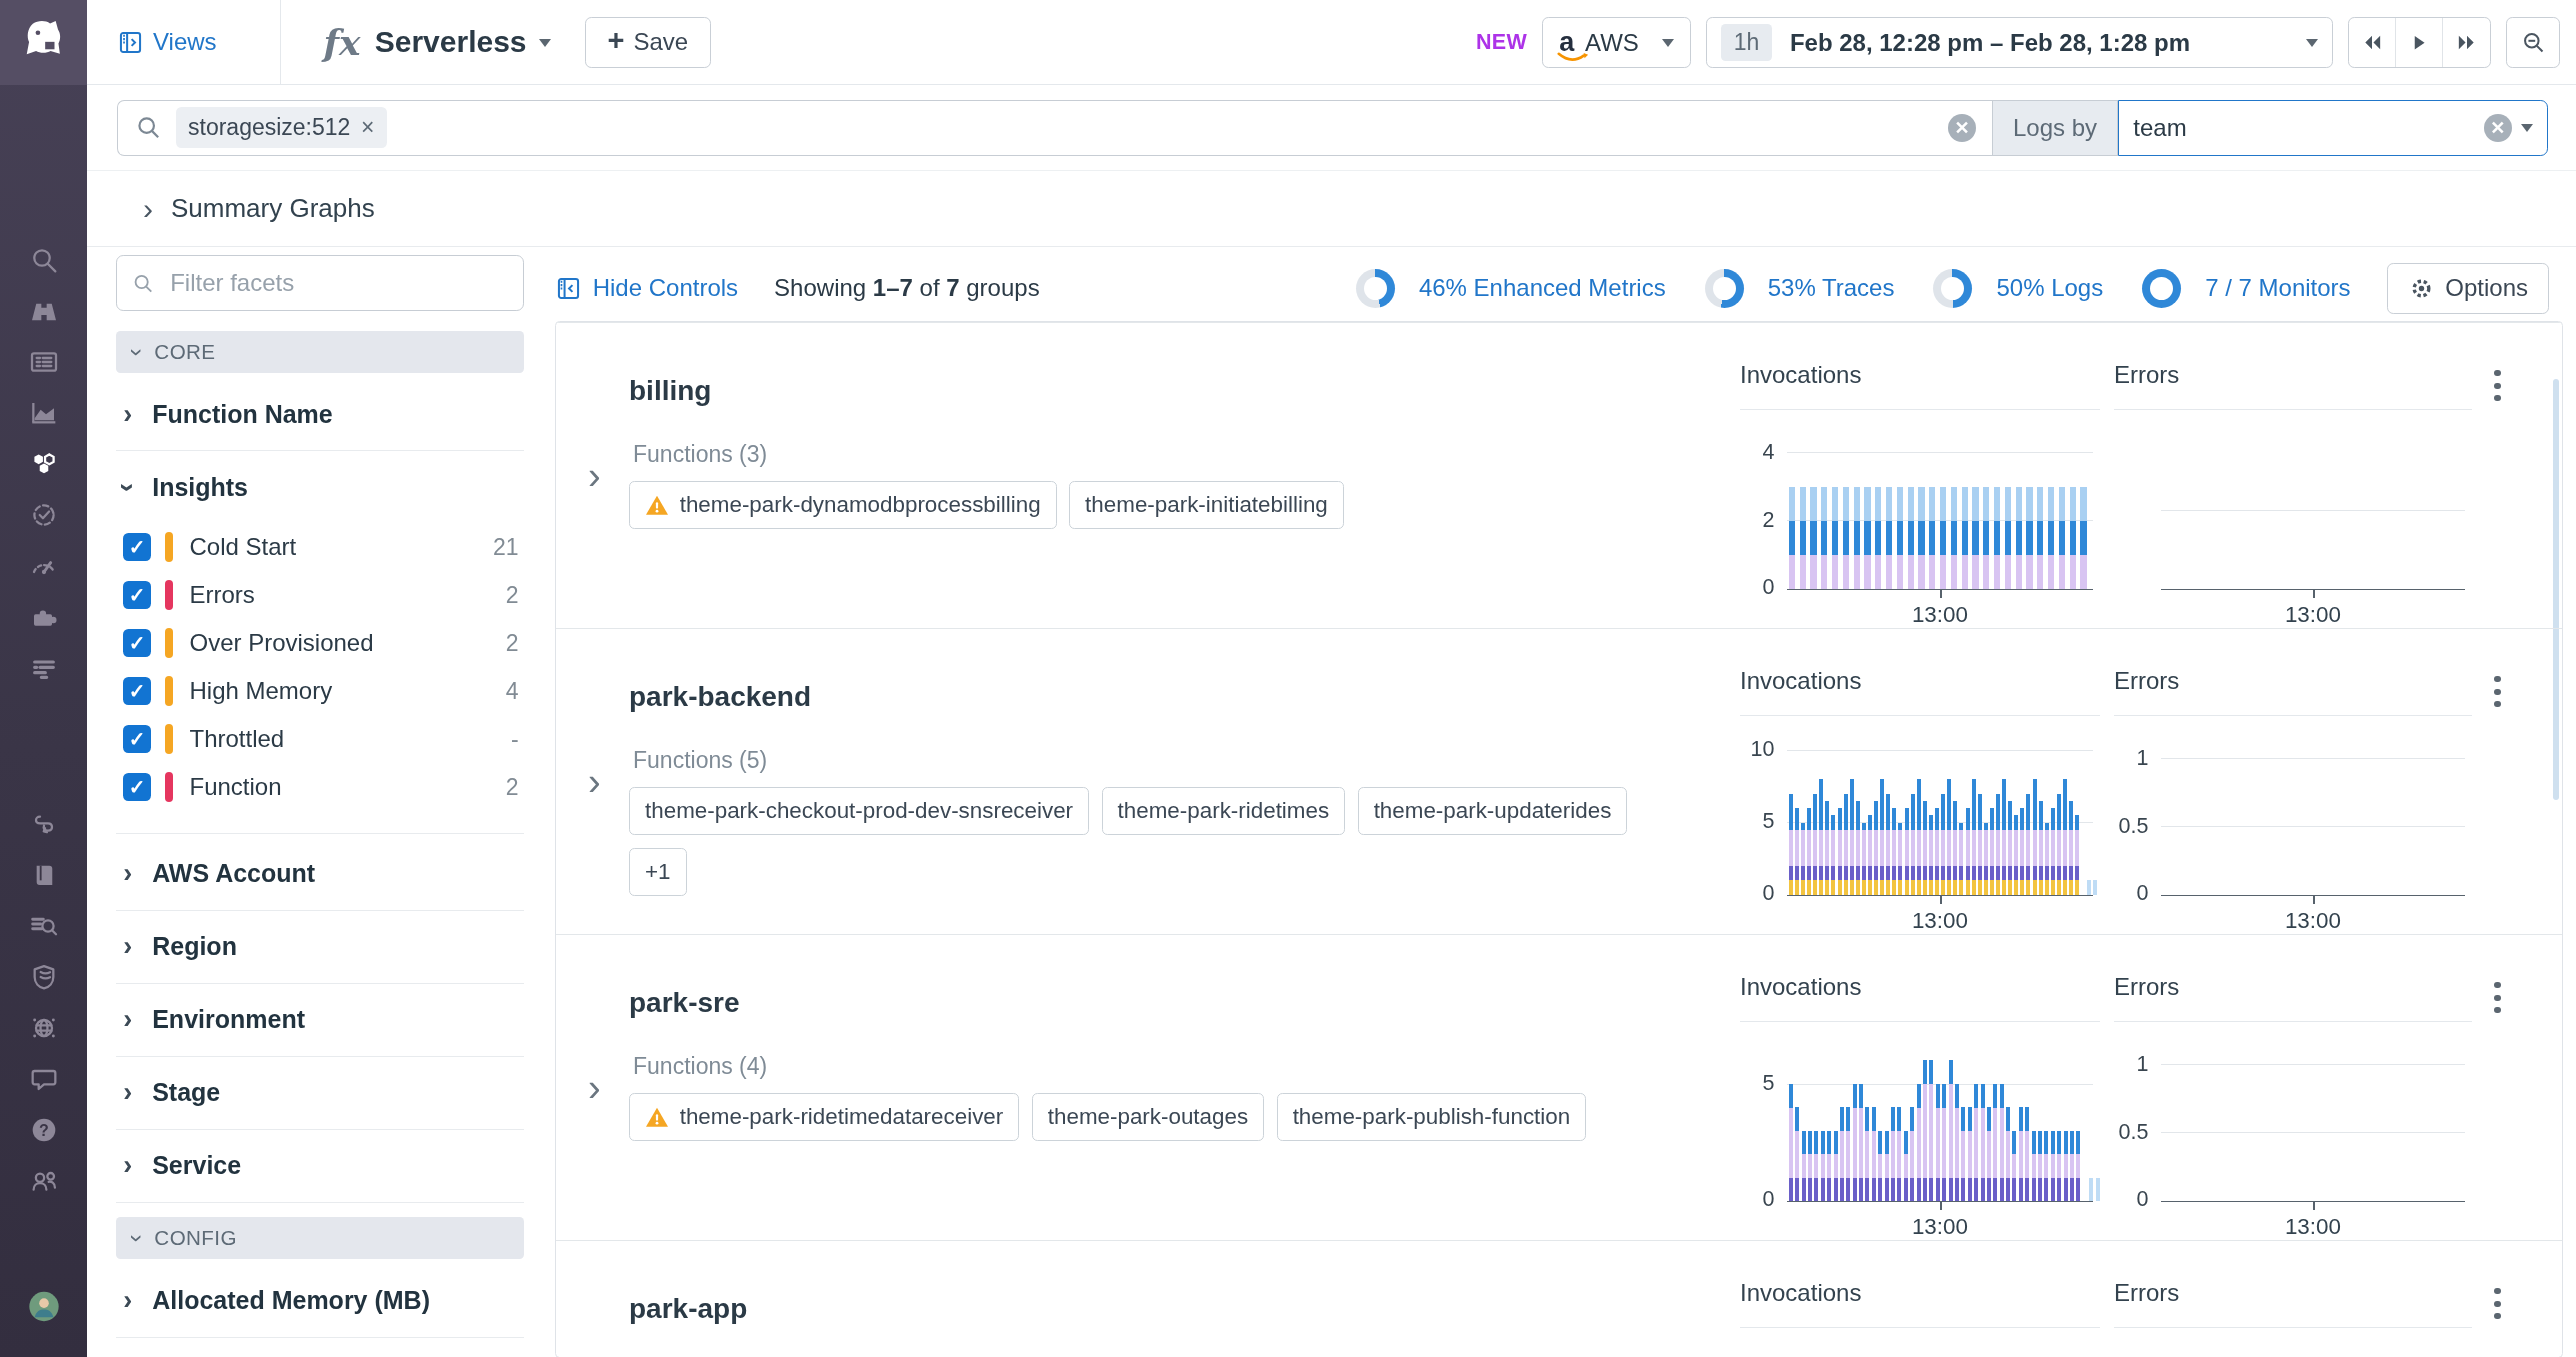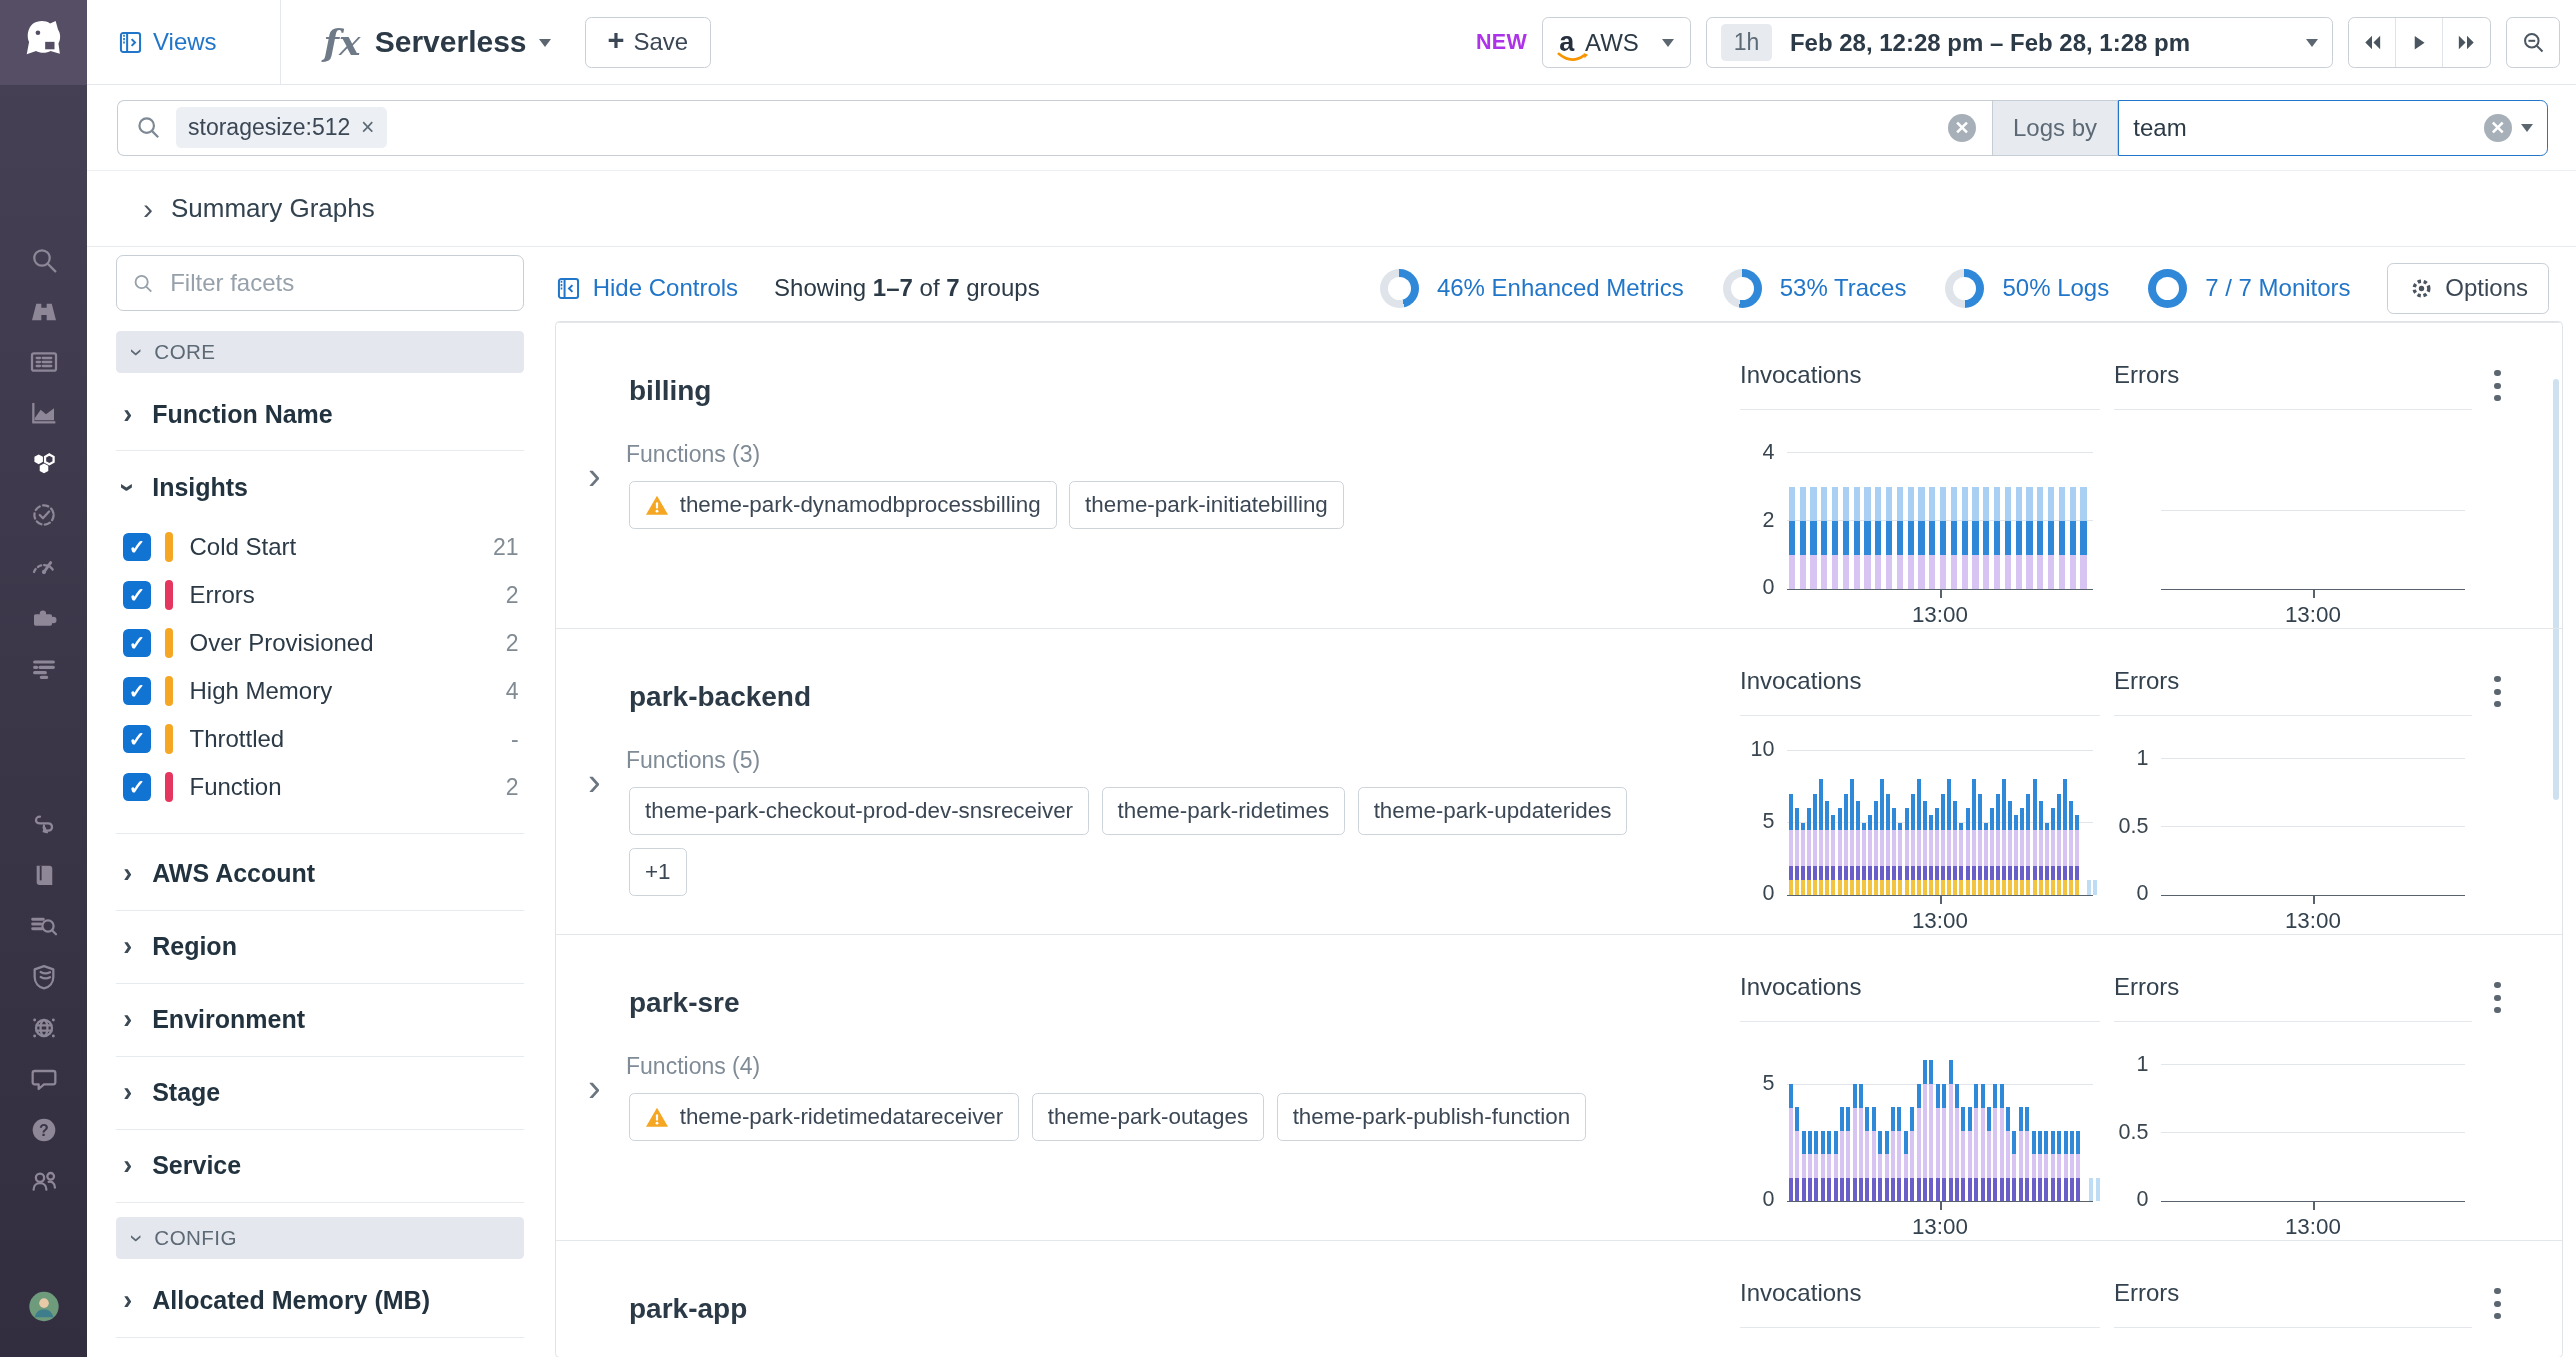--- a/index.html
+++ b/index.html
@@ -93,35 +93,35 @@
   .cb-label{font-size:24px;color:#2b3a46;}
   .cb-count{margin-left:auto;font-size:23px;color:#818b94;padding-right:5.4px;}
   .cb-gap{height:23px;border-bottom:0.9px solid #e8ebee;margin-bottom:3.6px;}
 
   
   .controls-row{position:absolute;left:555px;top:260px;width:1994px;height:56px;display:flex;align-items:center;}
   .hide-controls{display:flex;align-items:center;gap:10.7px;color:#2176c9;font-size:24px;cursor:pointer;}
   .showing{margin-left:36px;font-size:24px;color:#2b3a46;}
   .showing b{font-weight:bold;}
   .stats{margin-left:auto;display:flex;align-items:center;gap:39px;}
-  .stat{display:flex;align-items:center;gap:18px;cursor:pointer;}
+  .stat{display:flex;align-items:center;gap:24px;cursor:pointer;}
   .donut{width:39px;height:39px;border-radius:50%;position:relative;}
   .donut::after{content:"";position:absolute;left:8px;top:8px;width:23px;height:23px;border-radius:50%;background:#fff;}
   .stat-label{font-size:24px;color:#2176c9;}
   .options-btn{margin-left:36px;height:51px;border:0.9px solid #c9cfd6;border-radius:6.3px;display:flex;
     align-items:center;gap:10.7px;padding:0 20px;font-size:24px;color:#3b4754;cursor:pointer;background:#fff;}
 
   
   .groups-box{position:absolute;left:555px;top:321px;width:2008px;height:1037px;border:0.9px solid #dfe3e8;
     border-radius:4.5px;background:#fff;overflow:hidden;}
   .group-row{position:relative;height:306px;border-top:0.9px solid #e3e7ea;}
   .group-row:first-child{border-top:none;}
   .g-expander{position:absolute;left:32px;top:134px;font-size:38px;color:#6b7680;cursor:pointer;line-height:1;}
   .g-title{position:absolute;left:73px;top:52px;font-size:28px;font-weight:bold;color:#2b3a46;}
-  .g-funcs{position:absolute;left:70px;top:118px;font-size:23px;color:#7f8b96;}
+  .g-funcs{position:absolute;left:77px;top:118px;font-size:23px;color:#7f8b96;}
   .g-chips{position:absolute;left:73px;top:158px;width:1057px;display:flex;flex-wrap:wrap;gap:12.5px;}
   .chip{display:flex;align-items:center;gap:10.7px;border:0.9px solid #ccd3d9;border-radius:5.4px;background:#fff;
     padding:10px 15px;font-size:22.4px;color:#3b4754;cursor:pointer;white-space:nowrap;}
   .chart-block{position:absolute;top:38px;}
   .chart-block.inv{left:1184px;width:360px;}
   .chart-block.err{left:1558px;width:358px;}
   .chart-title{font-size:24px;color:#33424e;}
   .chart-divider{height:0.9px;background:#e4e8ec;margin-top:20px;}
   .chart-plot{position:relative;margin:23px 7.2px 0 47px;height:157px;border-bottom:1.8px solid #57626c;}
   .gridline{position:absolute;left:0;right:0;height:0.9px;background:#e2e6ea;}

